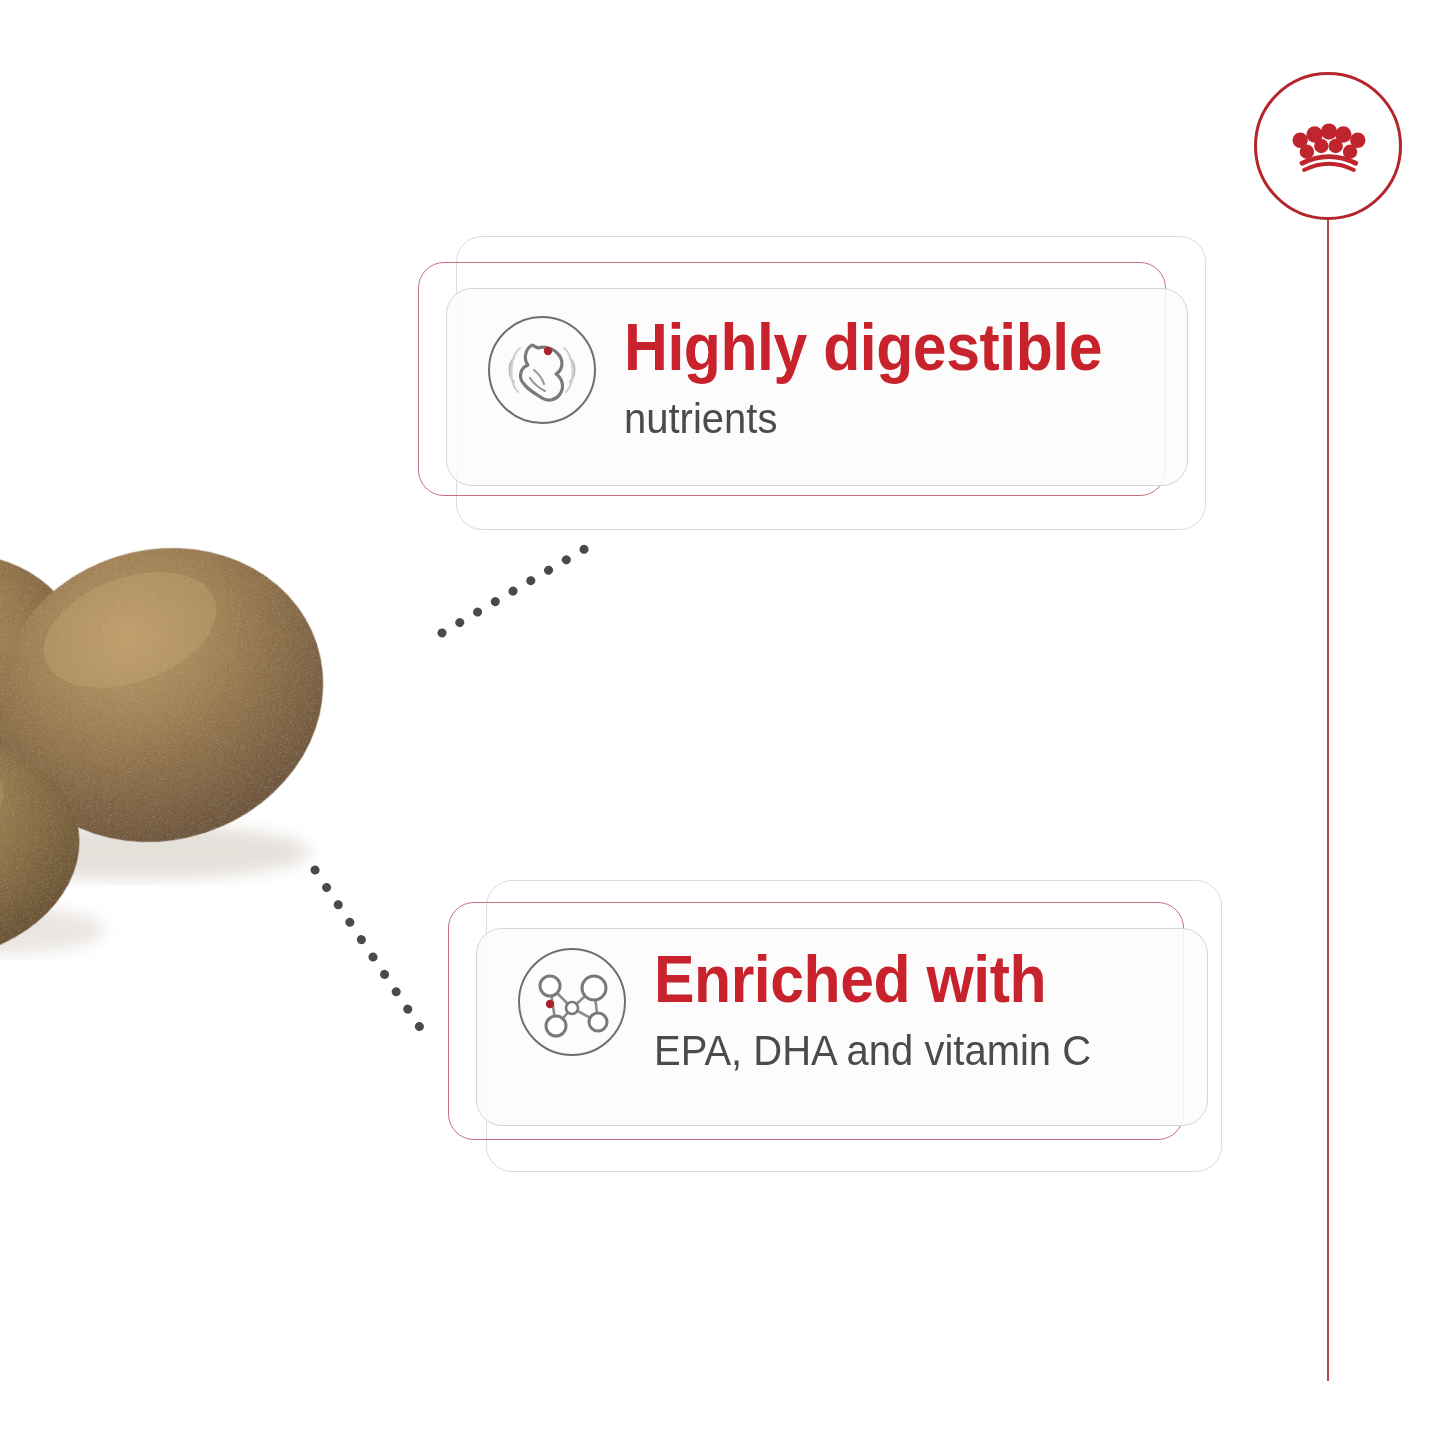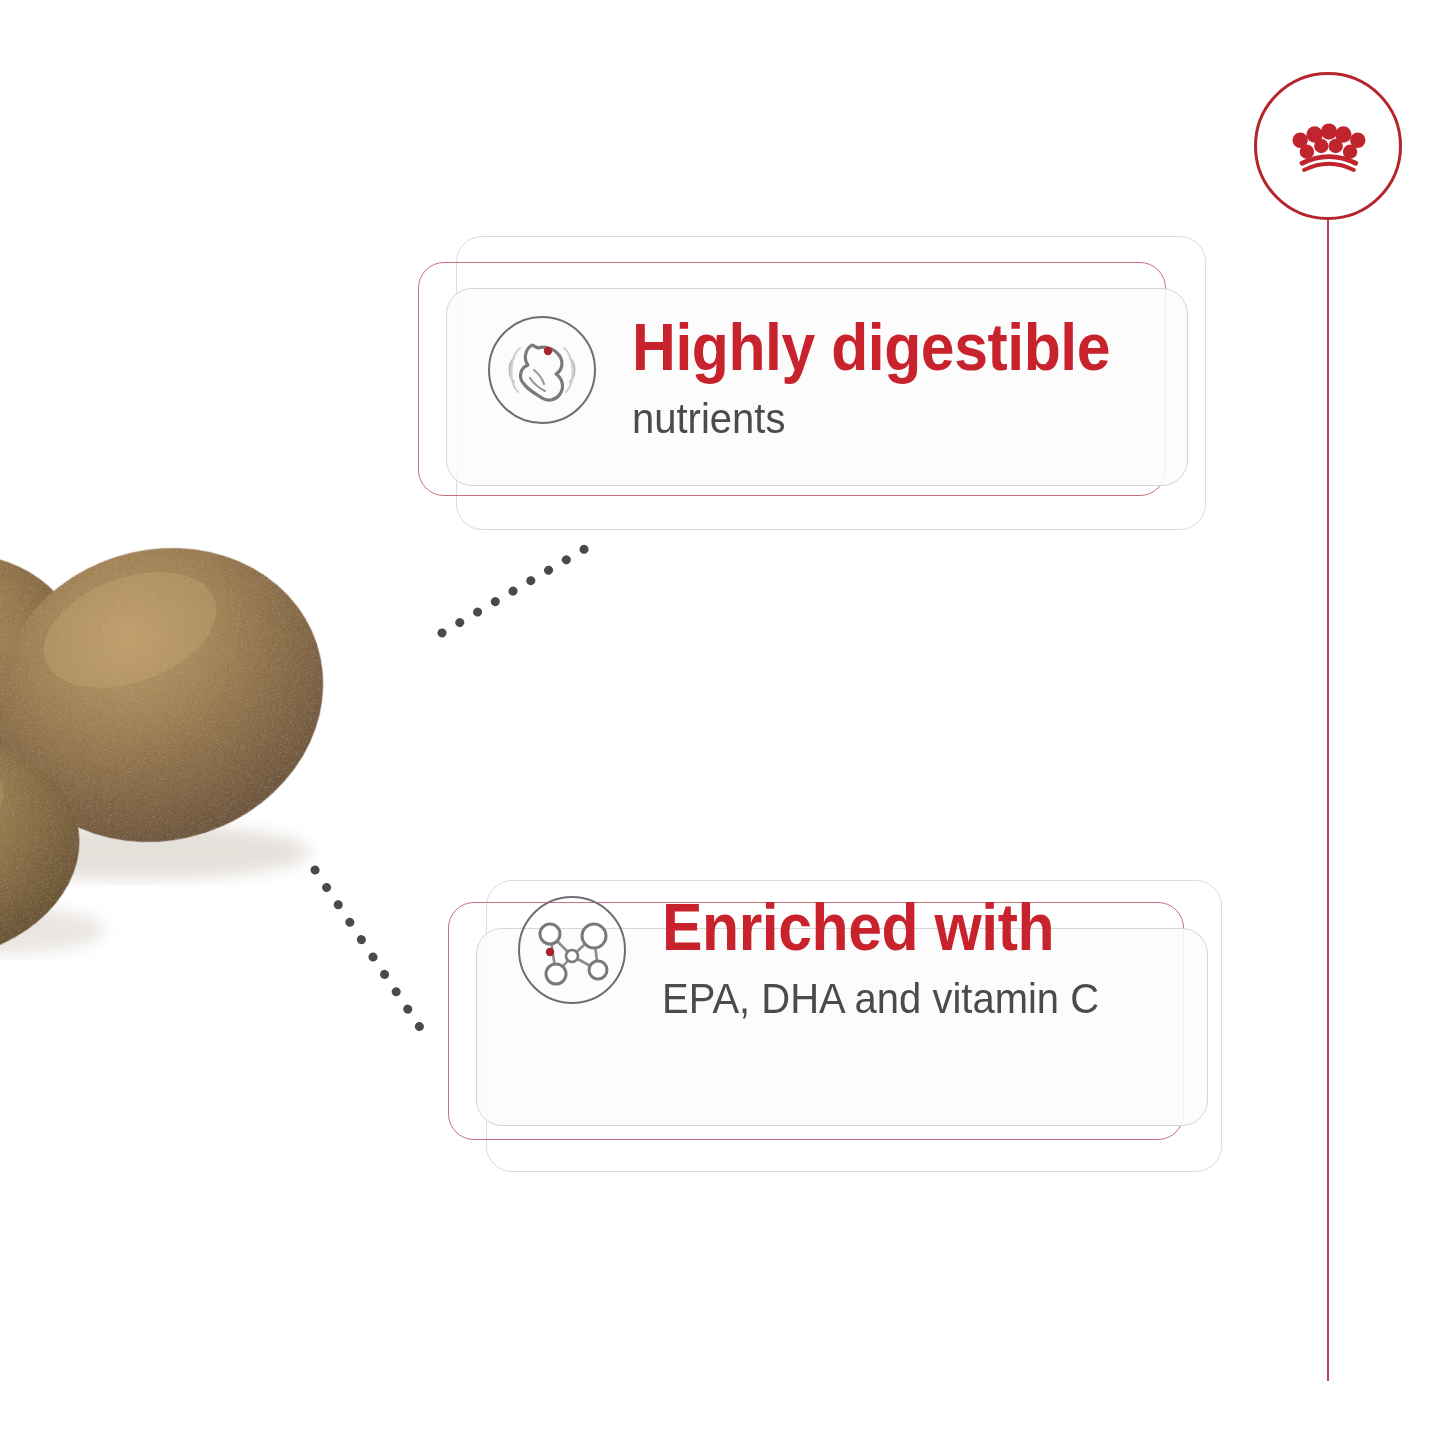--- a/index.html
+++ b/index.html
@@ -81,21 +81,21 @@
     align-items: flex-start;
     box-sizing: border-box;
   }
   .card-icon {
     flex: 0 0 auto;
     width: 116px;
     height: 116px;
   }
   .card-icon svg { display:block; width:100%; height:100%; }
   .card-text {
-    margin-left: 32px;
+    margin-left: 24px;
     padding-top: 2px;
   }
   .card-title {
     color: #c8232c;
     font-family: "Liberation Sans Narrow", "Liberation Sans", sans-serif;
     font-weight: 700;
     font-size: 66px;
     line-height: 1.02;
     letter-spacing: -0.5px;
     white-space: nowrap;
@@ -211,21 +211,21 @@
   </div>
 
   <div class="card-group" style="left:0; top:0; width:1445px; height:1445px;">
 
     <div class="card-layer layer-back" style="left:486px; top:880px; width:736px; height:292px;"></div>
 
     <div class="card-layer layer-red" style="left:448px; top:902px; width:736px; height:238px;"></div>
 
     <div class="card-layer layer-front" style="left:476px; top:928px; width:732px; height:198px;"></div>
 
-    <div class="card-body" style="left:514px; top:892px; width:700px; height:170px;">
+    <div class="card-body" style="left:514px; top:944px; width:700px; height:170px;">
 
       <div class="card-icon">
         <svg viewBox="0 0 116 116">
           <circle cx="58" cy="58" r="53" fill="none" stroke="#6f6f6f" stroke-width="2"></circle>
 
           <line x1="36" y1="42" x2="58" y2="64" stroke="#8d8d8d" stroke-width="2.6"></line>
           <line x1="58" y1="64" x2="80" y2="44" stroke="#8d8d8d" stroke-width="2.6"></line>
           <line x1="58" y1="64" x2="84" y2="78" stroke="#8d8d8d" stroke-width="2.6"></line>
           <line x1="80" y1="44" x2="84" y2="78" stroke="#8d8d8d" stroke-width="2.6"></line>
           <line x1="58" y1="64" x2="42" y2="82" stroke="#8d8d8d" stroke-width="2.6"></line>

